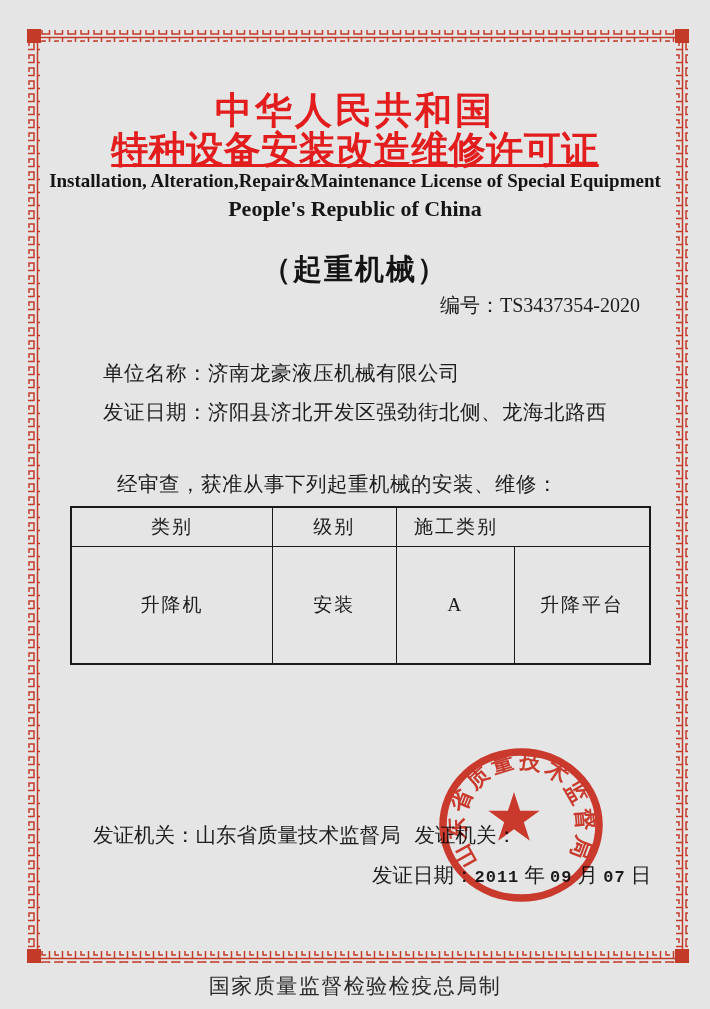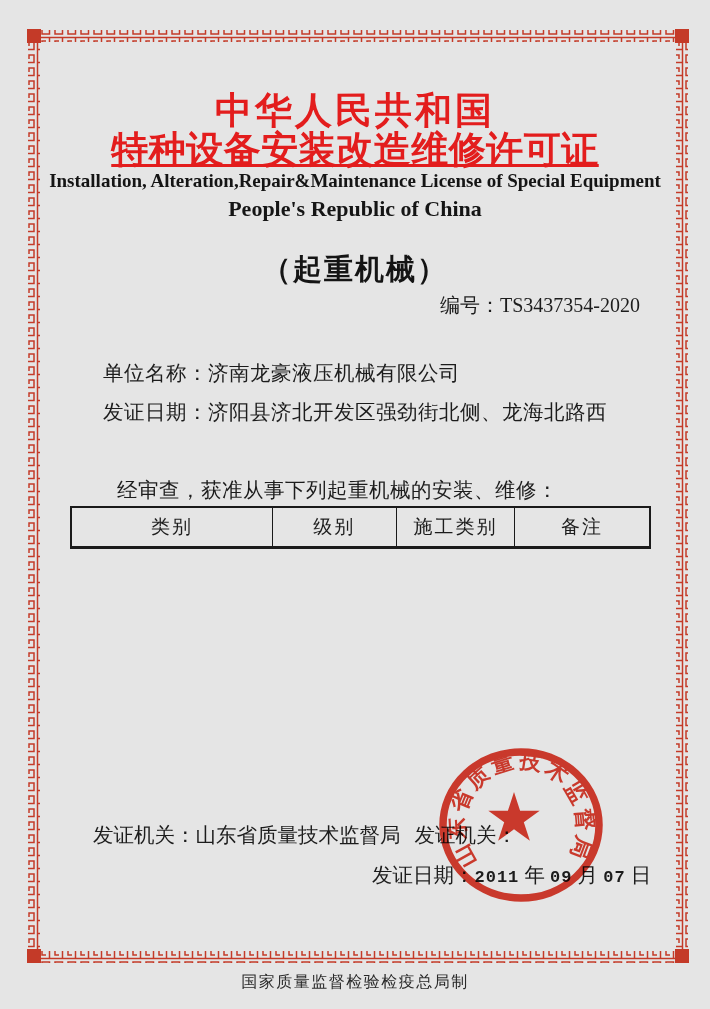--- a/index.html
+++ b/index.html
@@ -28,21 +28,21 @@
   .title-en1 { top:170px; font-size:19px; }
   .title-en2 { top:196px; font-size:22px; }
   .category  {
     top:238px; font-size:29px; font-weight:bold; letter-spacing:2px;
     font-family:"Liberation Sans","DejaVu Sans",sans-serif; color:#141414;margin-top:12px;
   }
   .license-line { left:440px; top:292px; font-size:20px; white-space:nowrap; }
   .info-line { left:96px; font-size:20.5px; letter-spacing:0.5px; white-space:nowrap;margin-left:7px; }
   .info-name { top:359px; }
   .info-addr { top:398px; }
-  .note-line { left:117px; top:470px; font-size:20.5px; letter-spacing:0.5px; white-space:nowrap;margin-top:6px; }
+  .note-line { left:117px; top:470px; font-size:20.5px; letter-spacing:0.5px; white-space:nowrap; }
 
   .lic-table {
     left:70px; top:506px; width:577px;
     border:2.5px solid #1a1a1a;
     background:transparent;
   }
   .t-row { display:grid; grid-template-columns:34.8% 21.5% 20.5% 23.2%; }
   .t-row.head { border-bottom:1.8px solid #1a1a1a; }
   .t-cell {
     display:flex; align-items:center; justify-content:center;
@@ -58,21 +58,21 @@
   .date-line { left:372px; top:861px; font-size:20.5px; white-space:nowrap; }
   .date-num {
     font-family:Liberation Mono, monospace;
     font-weight:bold; font-size:17px; letter-spacing:1px;
   }
   .seal {
     left:418px; top:724px;
     mix-blend-mode:multiply; opacity:0.9;
   }
   .imprint {
-    top:972px; font-size:16px; letter-spacing:1.5px; color:#2a2a2a;
+    top:972px; font-size:21px; letter-spacing:1.5px; color:#2a2a2a;
   }
   .frame-svg { left:0; top:0; }
 </style>
 </head>
 <body>
 
 <div class="page">
 
   <svg class="abs frame-svg" width="710" height="1009" viewBox="0 0 710 1009">
     <defs>
@@ -116,21 +116,26 @@
     <span>发证日期：</span><span>济阳县济北开发区强劲街北侧、龙海北路西</span>
   </div>
 
   <div class="abs note-line">经审查，获准从事下列起重机械的安装、维修：</div>
 
   <div class="abs lic-table">
     <div class="t-row head">
       <div class="t-cell">类别</div>
       <div class="t-cell">级别</div>
       <div class="t-cell">施工类别</div>
-      <div class="t-cell">备注</div>
+    </div>
+    <div class="t-row body">
+      <div class="t-cell">升降机</div>
+      <div class="t-cell">安装</div>
+      <div class="t-cell">A</div>
+      <div class="t-cell">升降平台</div>
     </div>
   </div>
 
   <div class="abs approve-line">
     <span>发证机关：</span><span>山东省质量技术监督局</span><span class="gap"></span><span>发证机关：</span>
   </div>
 
   <div class="abs date-line">
     <span>发证日期：</span><span class="date-num">2011</span>
     <span>年</span>

